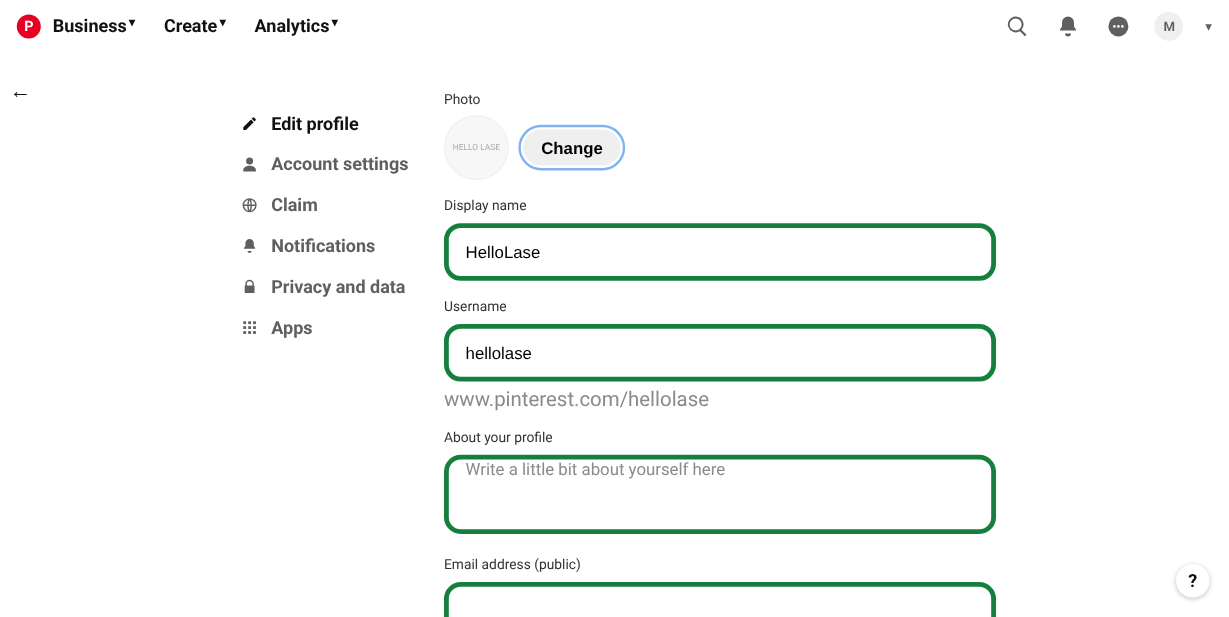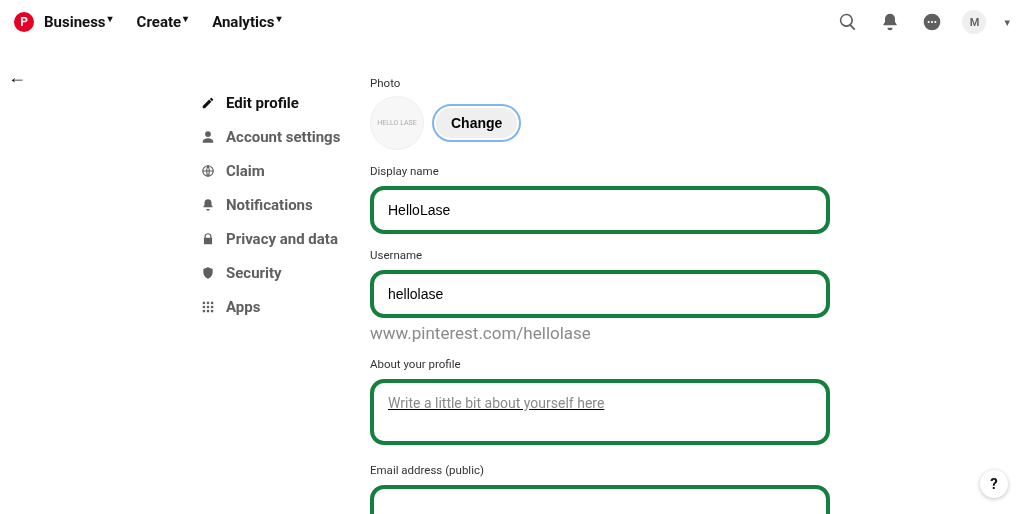--- a/index.html
+++ b/index.html
@@ -24,21 +24,21 @@
   .sidebar-item .sicon { width:16px; height:16px; display:flex; align-items:center; justify-content:center;}
   .sicon svg { fill: currentColor; }
   .main { flex:1; max-width:460px; margin-left:-30px;}
   .label { font-size:11.5px; color:#333; margin-bottom:6px; margin-top:14px; display:block;}
   .photo-row { display:flex; align-items:center; gap:12px; margin-top:4px;}
   .photo-thumb { width:54px; height:54px; border-radius:50%; background:#f7f7f7; border:1px solid #efefef; display:flex; align-items:center; justify-content:center; font-size:7px; color:#aaa; }
   .change-btn { padding:7px 15px; border-radius:20px; background:#efefef; font-weight:700; font-size:14px; border:none; cursor:pointer; outline:2px solid #7fb4f0; outline-offset:2px;}
   .text-input { width:100%; padding:12px 14px; font-size:14px; border:4px solid #15803d; border-radius:14px; margin-top:2px;}
   .text-input::placeholder { color:#8a8a8a; }
   .hint { font-size:17px; color:#8a8a8a; margin-top:5px; }
-  textarea.text-input { height:66px; resize:none; padding-top:12px; font-family:inherit;text-decoration:underline;}
+  textarea.text-input { height:66px; resize:none; padding-top:1px; font-family:inherit;}
   .two-col { display:flex; gap:14px; margin-top:2px;}
   .two-col > div { flex:1; }
   .help { position:fixed; right:16px; bottom:16px; width:28px; height:28px; border-radius:50%; background:#fff; box-shadow:0 1px 4px rgba(0,0,0,0.25); display:flex; align-items:center; justify-content:center; font-weight:700; font-size:15px; cursor:pointer;}
 </style>
 </head>
 <body>
 
 <div class="topbar">
   <div class="logo">P</div>
   <div class="nav-left">
@@ -120,28 +120,20 @@
       <span class="sicon">
           <svg width="14" height="14" viewBox="0 0 24 24">
             <path d="M6 10V8a6 6 0 1112 0v2h1v11H5V10h1zm2 0h8V8a4 4 0 10-8 0v2z"></path>
           </svg>
         </span>
       <span>Privacy and data</span>
     </div>
     <div class="sidebar-item">
       <span class="sicon">
           <svg width="14" height="14" viewBox="0 0 24 24">
-            <path d="M12 2l8 3v6c0 5-3.5 9-8 11-4.5-2-8-6-8-11V5l8-3z"></path>
-          </svg>
-        </span>
-      <span>Security</span>
-    </div>
-    <div class="sidebar-item">
-      <span class="sicon">
-          <svg width="14" height="14" viewBox="0 0 24 24">
             <rect x="3" y="3" width="4" height="4"></rect>
             <rect x="10" y="3" width="4" height="4"></rect>
             <rect x="17" y="3" width="4" height="4"></rect>
             <rect x="3" y="10" width="4" height="4"></rect>
             <rect x="10" y="10" width="4" height="4"></rect>
             <rect x="17" y="10" width="4" height="4"></rect>
             <rect x="3" y="17" width="4" height="4"></rect>
             <rect x="10" y="17" width="4" height="4"></rect>
             <rect x="17" y="17" width="4" height="4"></rect>
           </svg>

